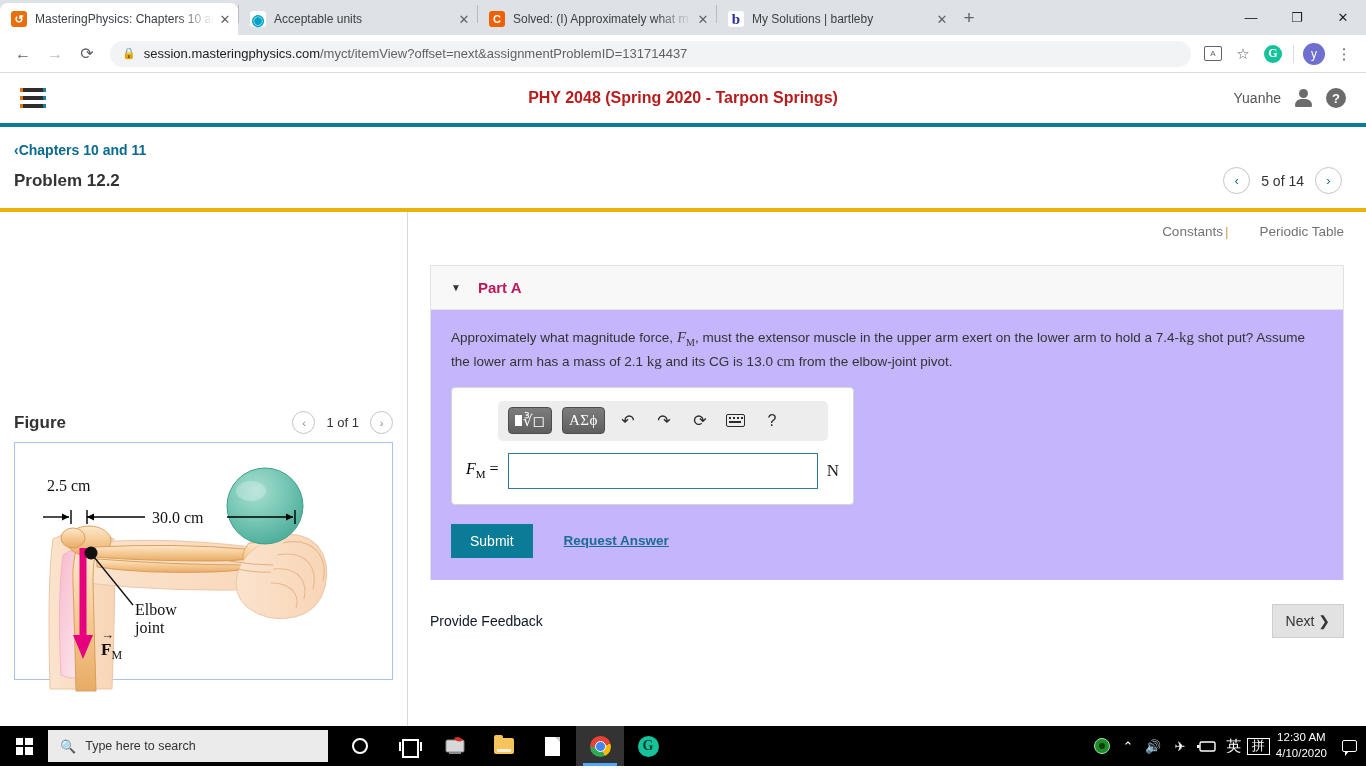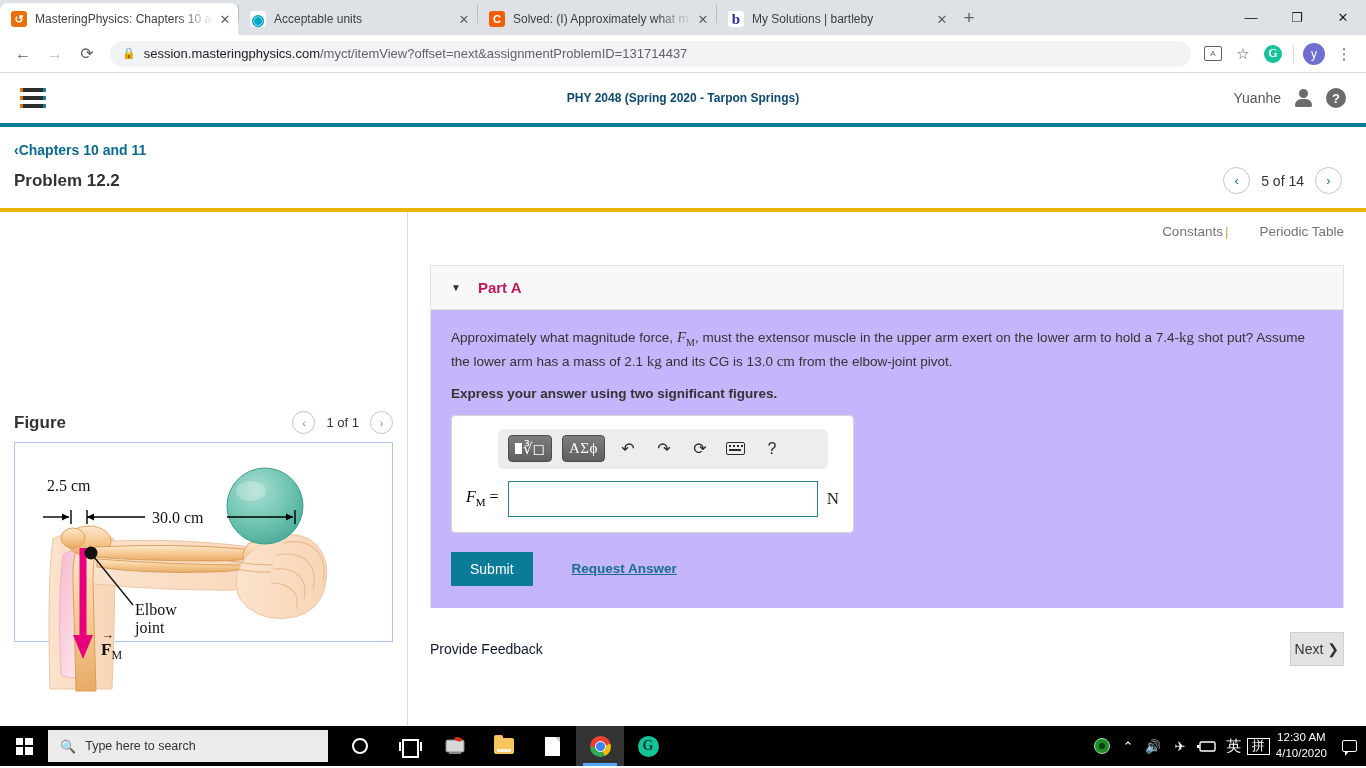--- a/index.html
+++ b/index.html
@@ -102,21 +102,21 @@
     display: block; height: 4px; background: #2d2d2d; position: relative;
   }
   .hamburger span::before {
     content: ""; position: absolute; left: 0; top: 0; width: 3px; height: 100%; background: #e8700a;
   }
   .hamburger span::after {
     content: ""; position: absolute; right: 0; top: 0; width: 3px; height: 100%; background: #1b7f9e;
   }
   .mp-title {
     position: absolute; left: 0; right: 0; text-align: center;
-    font-size: 12px; font-weight: bold; color: #0c4a6e; pointer-events: none;
+    font-size: 16px; font-weight: bold; color: #b91c1c; pointer-events: none;
   }
   .mp-header-right {
     margin-left: auto; display: flex; align-items: center; gap: 14px; z-index: 2;
   }
   .mp-user { font-size: 14px; color: #555; }
   .person-icon {
     width: 17px; height: 18px; position: relative;
   }
   .person-icon::before {
     content: ""; position: absolute; top: 0; left: 4px; width: 9px; height: 9px;
@@ -157,21 +157,21 @@
     width: 408px; flex: 0 0 408px; border-right: 1px solid #d9d9d9;
     display: flex; flex-direction: column; padding: 0 14px;
   }
   .fig-spacer { height: 199px; }
   .fig-head { display: flex; align-items: center; padding-bottom: 8px; }
   .fig-title { font-size: 17px; font-weight: bold; color: #333; }
   .fig-pager { margin-left: auto; display: flex; align-items: center; gap: 11px; }
   .fig-pager .circle-btn { width: 23px; height: 23px; font-size: 11px; color: #888; }
   .fig-pager-label { font-size: 13px; color: #333; }
   .fig-box {
-    border: 1px solid #a9c4e8; background: #fff; height: 200px; position: relative;
+    border: 1px solid #a9c4e8; background: #fff; height: 238px; position: relative;
   }
 
   
   .right-panel { flex: 1; padding: 0 22px; overflow: hidden; }
   .constants-row { text-align: right; padding: 12px 0 26px 0; font-size: 13.5px; }
   .constants-row a { color: #737373; text-decoration: none; margin-left: 29px; }
   .constants-row .bar { color: #c8a45c; margin: 0 2px; }
 
   .part-panel { border: 1px solid #e3e3e3; border-bottom: none; }
   .part-header {
@@ -224,35 +224,35 @@
   .answer-row { display: flex; align-items: center; gap: 9px; margin-top: 12px; }
   .ans-lhs { font-family: "Liberation Serif", serif; font-size: 16px; }
   .ans-lhs i { font-style: italic; }
   .ans-lhs sub { font-style: normal; font-size: 11px; }
   .ans-input {
     flex: 1; height: 36px; border: 1px solid #2b7d96; background: #fff;
     font-size: 14px; padding: 0 6px; outline: none;
   }
   .ans-unit { font-family: "Liberation Serif", serif; font-size: 17px; color: #222; }
 
-  .action-row { display: flex; align-items: center; gap: 39px; margin-top: 19px; padding-bottom: 22px; }
+  .action-row { display: flex; align-items: center; gap: 31px; margin-top: 19px; padding-bottom: 22px; }
   .btn-submit {
     background: #0b7c97; color: #fff; border: none; font-size: 14px;
     padding: 9px 19px; font-family: "Liberation Sans", sans-serif;
   }
   .link-request {
     color: #1b6d8f; font-size: 13.5px; font-weight: bold; text-decoration: underline;
   }
   .footer-row {
     display: flex; align-items: center; margin-top: 24px; padding-right: 0;
   }
   .link-feedback { color: #0f172a; font-size: 14px; text-decoration: none; }
   .btn-next {
     margin-left: auto; background: #e2e2e2; border: 1px solid #cfcfcf;
-    font-size: 14px; color: #333; padding: 8px 4px;
+    font-size: 14px; color: #333; padding: 8px 13px;
     font-family: "Liberation Sans", sans-serif;
     text-align: right;
   }
 
   
   .taskbar {
     height: 40px; background: #000000; display: flex; align-items: center;
     position: relative;
   }
   .start-btn {
@@ -529,21 +529,20 @@
         <a href="#">Constants</a><span class="bar">|</span><a href="#">Periodic Table</a>
       </div>
 
       <div class="part-panel">
         <div class="part-header">
           <span class="caret">▼</span>
           <span class="part-label">Part A</span>
         </div>
         <div class="part-body">
           <div class="q-text"><span>Approximately what magnitude force, </span><span class="mvar"><span>F</span><sub>M</sub></span><span>, must the extensor muscle in the upper arm exert on the lower arm to hold a 7.4-</span><span class="serif">kg</span><span> shot put? Assume the lower arm has a mass of 2.1 </span><span class="serif">kg</span><span> and its CG is 13.0 </span><span class="serif">cm</span><span> from the elbow-joint pivot.</span></div>
-          <div class="instruction">Express your answer using two significant figures.</div>
 
           <div class="answer-box">
             <div class="math-toolbar">
               <div class="mt-btn mt-sqrt">
                 <span class="mt-box"></span>
                   <span class="mt-radical">∛◻</span>
               </div>
               <div class="mt-btn">
                 <span class="mt-greek">ΑΣϕ</span>
               </div>

